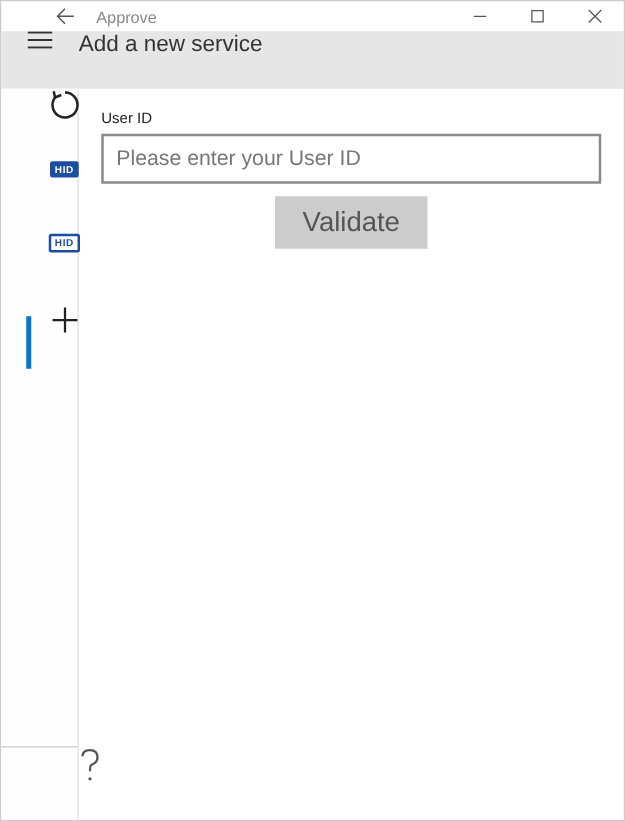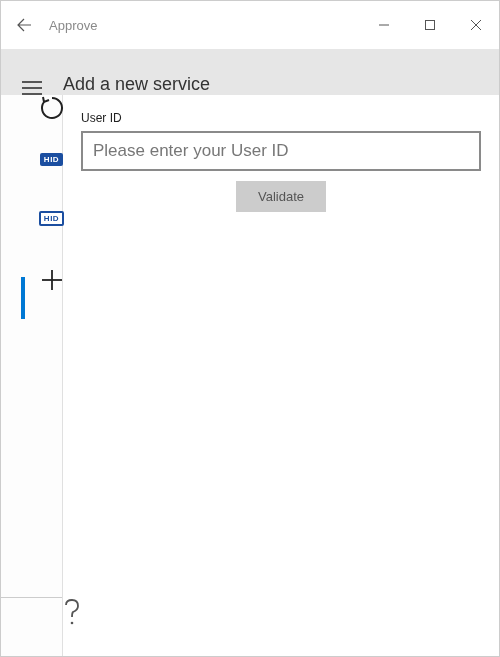--- a/index.html
+++ b/index.html
@@ -1,46 +1,46 @@
 <!DOCTYPE html>
 <html><head>
 <meta charset="utf-8">
 <style>
   * { box-sizing: border-box; margin: 0; padding: 0; }
   html, body { width: 500px; height: 657px; font-family: "Segoe UI", -apple-system, sans-serif; background: #fff; overflow: hidden; }
   .window { width: 500px; height: 657px; border: 1px solid #ccc; display: flex; flex-direction: column; }
 
-  .titlebar { height: 48px; display: flex; align-items: center; }
+  .titlebar { height: 24px; display: flex; align-items: center; margin-left: 28px; }
   .titlebar .back { width: 46px; display: flex; align-items: center; justify-content: center; color: #555; }
   .titlebar .title { flex: 1; font-size: 13px; color: #8a8a8a; padding-left: 2px; }
   .titlebar .winbtns { display: flex; }
   .titlebar .winbtn { width: 46px; height: 36px; display: flex; align-items: center; justify-content: center; color: #666; }
 
-  .subheader { height: 46px; background: #e6e6e6; display: flex; align-items: flex-end; }
+  .subheader { height: 46px; background: #e6e6e6; display: flex; align-items: flex-start; }
   .subheader .hamburger { width: 62px; display: flex; align-items: center; justify-content: center; color: #333; }
   .subheader .subtitle { font-size: 18px; color: #333; font-weight: 400; }
 
   .body { flex: 1; display: flex; min-height: 0; }
 
   .sidebar { width: 62px; background: #fdfdfd; border-right: 1px solid #e0e0e0; display: flex; flex-direction: column; align-items: center; }
   .sidebar-top { display: flex; flex-direction: column; align-items: center; width: 100%; }
   .sidebar-item { width: 62px; height: 58px; display: flex; align-items: flex-start; justify-content: center; position: relative; margin-left: 40px; }
   .sidebar-item.active::before { content: ""; position: absolute; left: 0; top: 8px; bottom: 8px; width: 4px; background: #0078d4; }
   .sidebar-spacer { flex: 1; }
   .sidebar-bottom { width: 100%; border-top: 1px solid #ccc; }
 
   .hid-badge { font-size: 8px; font-weight: 700; color: #fff; background: #1b4ea0; padding: 2px 4px; border-radius: 2px; letter-spacing: 0.5px; }
   .hid-badge.outline { background: #fff; color: #1b4ea0; border: 2px solid #1b4ea0; padding: 1px 3px; }
 
   .main { flex: 1; padding: 16px 18px 16px 18px; }
   .field-label { font-size: 12px; color: #222; margin-bottom: 6px; }
   .text-input { width: 100%; height: 40px; border: 2px solid #8a8a8a; font-size: 17px; padding: 0 10px; color: #333; background: #fff; outline: none; }
   .text-input::placeholder { color: #777; }
   .validate-row { display: flex; justify-content: center; margin-top: 10px; }
-  .validate-btn { background: #ccc; color: #555; border: none; font-size: 13px; padding: 8px 22px; cursor: default; }
+  .validate-btn { background: #ccc; color: #555; border: none; font-size: 22px; padding: 8px 22px; cursor: default; }
 
   svg { display: block; }
 </style>
 </head>
 <body>
 
 <div class="window">
 
   <div class="titlebar">
     <div class="back">

